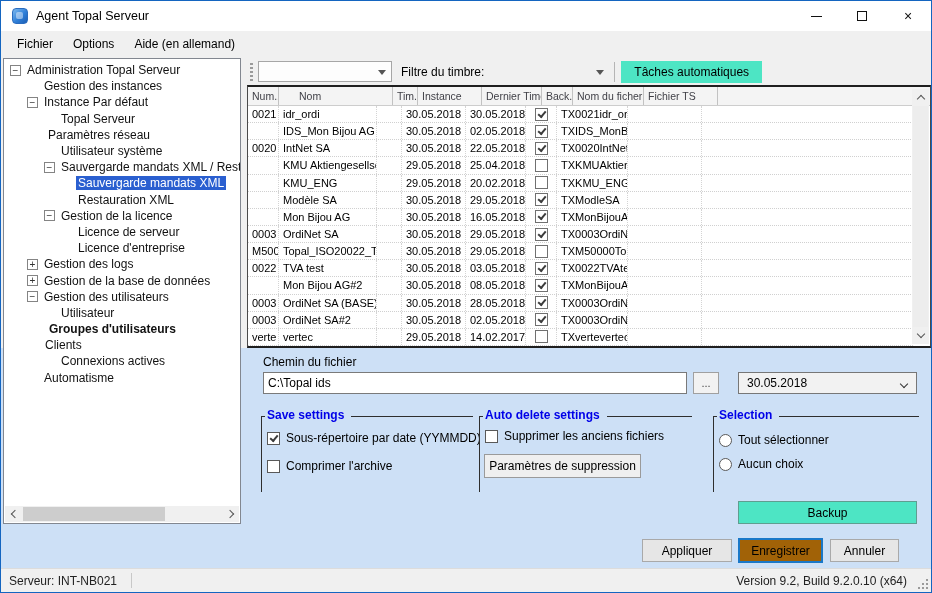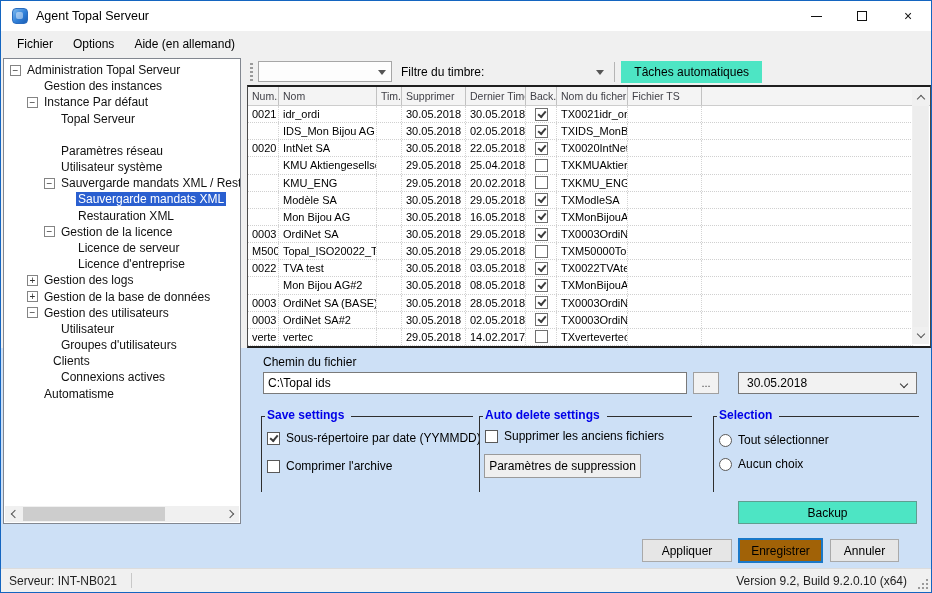--- a/index.html
+++ b/index.html
@@ -152,21 +152,21 @@
           <span class="tree-label">Gestion des instances</span>
         </div>
         <div class="tree-item" style="padding-left: 23px;">
           <span class="expander">−</span>
           <span class="tree-label">Instance Par défaut</span>
         </div>
         <div class="tree-item" style="padding-left: 40px;">
           <span class="expander-spacer"></span>
           <span class="tree-label">Topal Serveur</span>
         </div>
-        <div class="tree-item" style="padding-left: 40px; margin-top: 16px;">
+        <div class="tree-item" style="padding-left: 27px;">
           <span class="expander-spacer"></span>
           <span class="tree-label">Paramètres réseau</span>
         </div>
         <div class="tree-item" style="padding-left: 40px;">
           <span class="expander-spacer"></span>
           <span class="tree-label">Utilisateur système</span>
         </div>
         <div class="tree-item" style="padding-left: 40px;">
           <span class="expander">−</span>
           <span class="tree-label">Sauvergarde mandats XML / Restau</span>
@@ -200,25 +200,25 @@
           <span class="tree-label">Gestion de la base de données</span>
         </div>
         <div class="tree-item" style="padding-left: 23px;">
           <span class="expander">−</span>
           <span class="tree-label">Gestion des utilisateurs</span>
         </div>
         <div class="tree-item" style="padding-left: 40px;">
           <span class="expander-spacer"></span>
           <span class="tree-label">Utilisateur</span>
         </div>
-        <div class="tree-item" style="padding-left: 40px;">
+        <div class="tree-item" style="padding-left: 28px; font-weight: bold;">
           <span class="expander-spacer"></span>
           <span class="tree-label">Groupes d'utilisateurs</span>
         </div>
-        <div class="tree-item" style="padding-left: 32px;">
+        <div class="tree-item" style="padding-left: 24px;">
           <span class="expander-spacer"></span>
           <span class="tree-label">Clients</span>
         </div>
         <div class="tree-item" style="padding-left: 40px;">
           <span class="expander-spacer"></span>
           <span class="tree-label">Connexions actives</span>
         </div>
         <div class="tree-item" style="padding-left: 23px;">
           <span class="expander-spacer"></span>
           <span class="tree-label">Automatisme</span>
@@ -246,23 +246,23 @@
       <span></span>
       <span class="arrow"></span>
     </div>
     <div class="toolbar-sep"></div>
     <div class="tasks-btn">Tâches automatiques</div>
   </div>
 
   <div class="mtable">
     <div class="thead">
         <div class="th" style="width: 31px;">Num...</div>
-        <div class="th" style="width: 98px;">Nom</div>
+        <div class="th" style="width: 98px; margin-left: 16px;">Nom</div>
         <div class="th" style="width: 25px;">Tim...</div>
-        <div class="th" style="width: 64px;">Supprimer</div>
+        <div class="th" style="width: 64px;">Instance</div>
         <div class="th" style="width: 60px;">Dernier Time...</div>
         <div class="th" style="width: 31px;">Back...</div>
         <div class="th" style="width: 71px;">Nom du ficher</div>
         <div class="th" style="width: 74px;">Fichier TS</div>
         <div class="th fill"></div>
       </div>
     <div class="tbody">
         <div class="tr">
           <div class="td" style="width: 31px;">0021</div>
           <div class="td" style="width: 98px;">idr_ordi</div>

